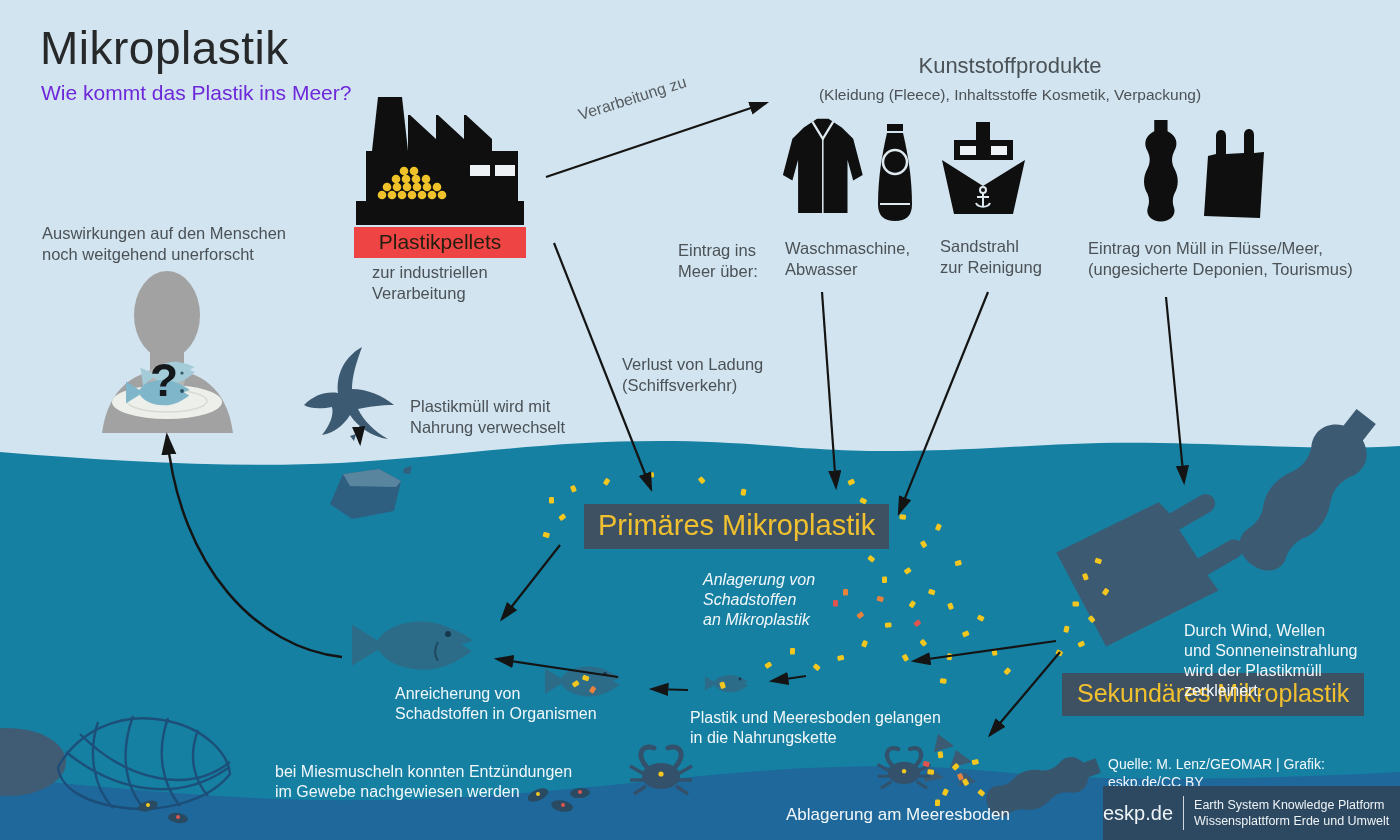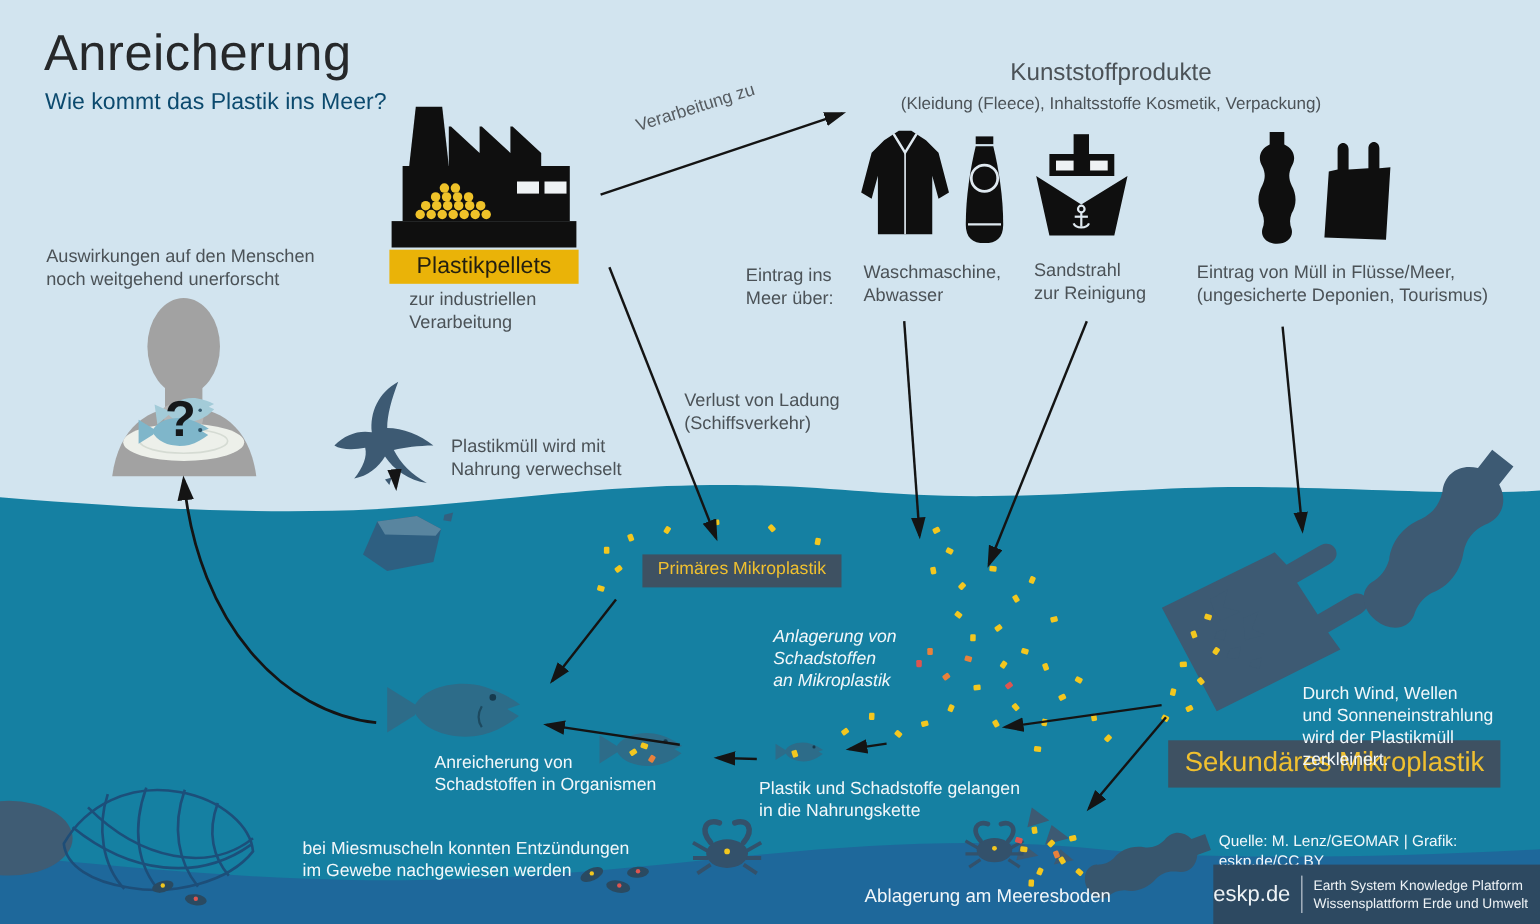--- a/index.html
+++ b/index.html
@@ -4,30 +4,30 @@
 <style>
   html,body{margin:0;padding:0;background:#d2e4ef;}
   .canvas{position:relative;width:1400px;height:840px;overflow:hidden;
     background:#d2e4ef;font-family:"Liberation Sans",sans-serif;}
   svg.layer{position:absolute;left:0;top:0;z-index:1;}
   .t{position:absolute;white-space:pre-line;z-index:3;line-height:1.25;
      font-family:"Liberation Sans",sans-serif;}
   .grey{color:#4b5257;font-size:16.5px;}
   .white{color:#f2f7fa;font-size:16px;}
   .title{left:40px;top:20px;font-size:46px;color:#26282a;letter-spacing:.5px;}
-  .subtitle{left:41px;top:80px;font-size:21px;color:#0c4a6e;}
+  .subtitle{left:41px;top:80px;font-size:21px;color:#6d28d9;}
   .prod-head{left:800px;top:52px;width:420px;text-align:center;font-size:22px;color:#4b5257;}
   .prod-sub{left:740px;top:85px;width:540px;text-align:center;font-size:15.5px;color:#4b5257;}
   .rot{left:576px;top:106px;font-size:16px;color:#565c61;transform:rotate(-17.5deg);
        transform-origin:left top;}
-  .pellet-box{left:354px;top:227px;width:172px;height:31px;background:#eab308;z-index:3;
+  .pellet-box{left:354px;top:227px;width:172px;height:31px;background:#ef4444;z-index:3;
        display:flex;align-items:center;justify-content:center;font-size:21px;color:#231f10;}
   .dark-box{position:absolute;background:#3e5162;color:#f0c02f;z-index:3;
        font-family:"Liberation Sans",sans-serif;}
-  .primary-box{left:584px;top:504px;font-size:16px;padding:5px 14px 7px;}
+  .primary-box{left:584px;top:504px;font-size:29px;padding:5px 14px 7px;}
   .secondary-box{left:1062px;top:673px;font-size:25px;padding:6px 15px 8px;}
   .qmark{left:150px;top:352px;font-size:46px;font-weight:bold;color:#15181a;z-index:4;}
   .eskp{position:absolute;left:1103px;top:786px;width:335px;height:54px;background:#2d4961;
        z-index:3;display:flex;align-items:center;justify-content:flex-start;color:#eef3f6;}
   .eskp .logo{font-size:20px;padding-right:10px;}
   .eskp .div{width:0;height:34px;border-left:1.5px solid #cfd8df;margin-right:10px;}
   .eskp .lines{font-size:12.5px;line-height:1.3;}
 </style>
 </head>
 <body>
@@ -288,21 +288,21 @@
       <path d="M1060,652 L990,735" marker-end="url(#ah)"></path>
       <path d="M806,676 L772,681" marker-end="url(#ah)"></path>
       <path d="M688,690 L652,689" marker-end="url(#ah)"></path>
       <path d="M618,677 L497,659" marker-end="url(#ah)"></path>
       <path d="M560,545 L502,619" marker-end="url(#ah)"></path>
       <path d="M342,657 C258,648 180,568 167,436" stroke-width="2.5" marker-end="url(#ah)"></path>
       <path d="M359,431 L360,443" marker-end="url(#ah)"></path>
     </g>
   </svg>
 
-  <div class="t title">Anreicherung</div>
+  <div class="t title">Mikroplastik</div>
   <div class="t subtitle">Wie kommt das Plastik ins Meer?</div>
 
   <div class="t rot">Verarbeitung zu</div>
   <div class="pellet-box t" style="white-space:nowrap">Plastikpellets</div>
   <div class="t grey" style="left:372px;top:262px;">zur industriellen
 Verarbeitung</div>
 
   <div class="t prod-head">Kunststoffprodukte</div>
   <div class="t prod-sub">(Kleidung (Fleece), Inhaltsstoffe Kosmetik, Verpackung)</div>
   <div class="t grey" style="left:678px;top:240px;">Eintrag ins
@@ -327,21 +327,21 @@
   <div class="t white" style="left:703px;top:570px;font-style:italic;">Anlagerung von
 Schadstoffen
 an Mikroplastik</div>
   <div class="dark-box secondary-box">Sekundäres Mikroplastik</div>
   <div class="t white" style="left:1184px;top:581px;margin-top:40px;">Durch Wind, Wellen
 und Sonneneinstrahlung
 wird der Plastikmüll
 zerkleinert.</div>
   <div class="t white" style="left:395px;top:684px;">Anreicherung von
 Schadstoffen in Organismen</div>
-  <div class="t white" style="left:690px;top:708px;">Plastik und Schadstoffe gelangen
+  <div class="t white" style="left:690px;top:708px;">Plastik und Meeresboden gelangen
 in die Nahrungskette</div>
   <div class="t white" style="left:786px;top:804px;font-size:17px;">Ablagerung am Meeresboden</div>
   <div class="t white" style="left:275px;top:762px;">bei Miesmuscheln konnten Entzündungen
 im Gewebe nachgewiesen werden</div>
 
   <div class="t white" style="left:1108px;top:756px;font-size:14px;">Quelle: M. Lenz/GEOMAR | Grafik: eskp.de/CC BY</div>
   <div class="eskp">
     <span class="logo">eskp.de</span>
     <span class="div"></span>
     <span class="lines">

